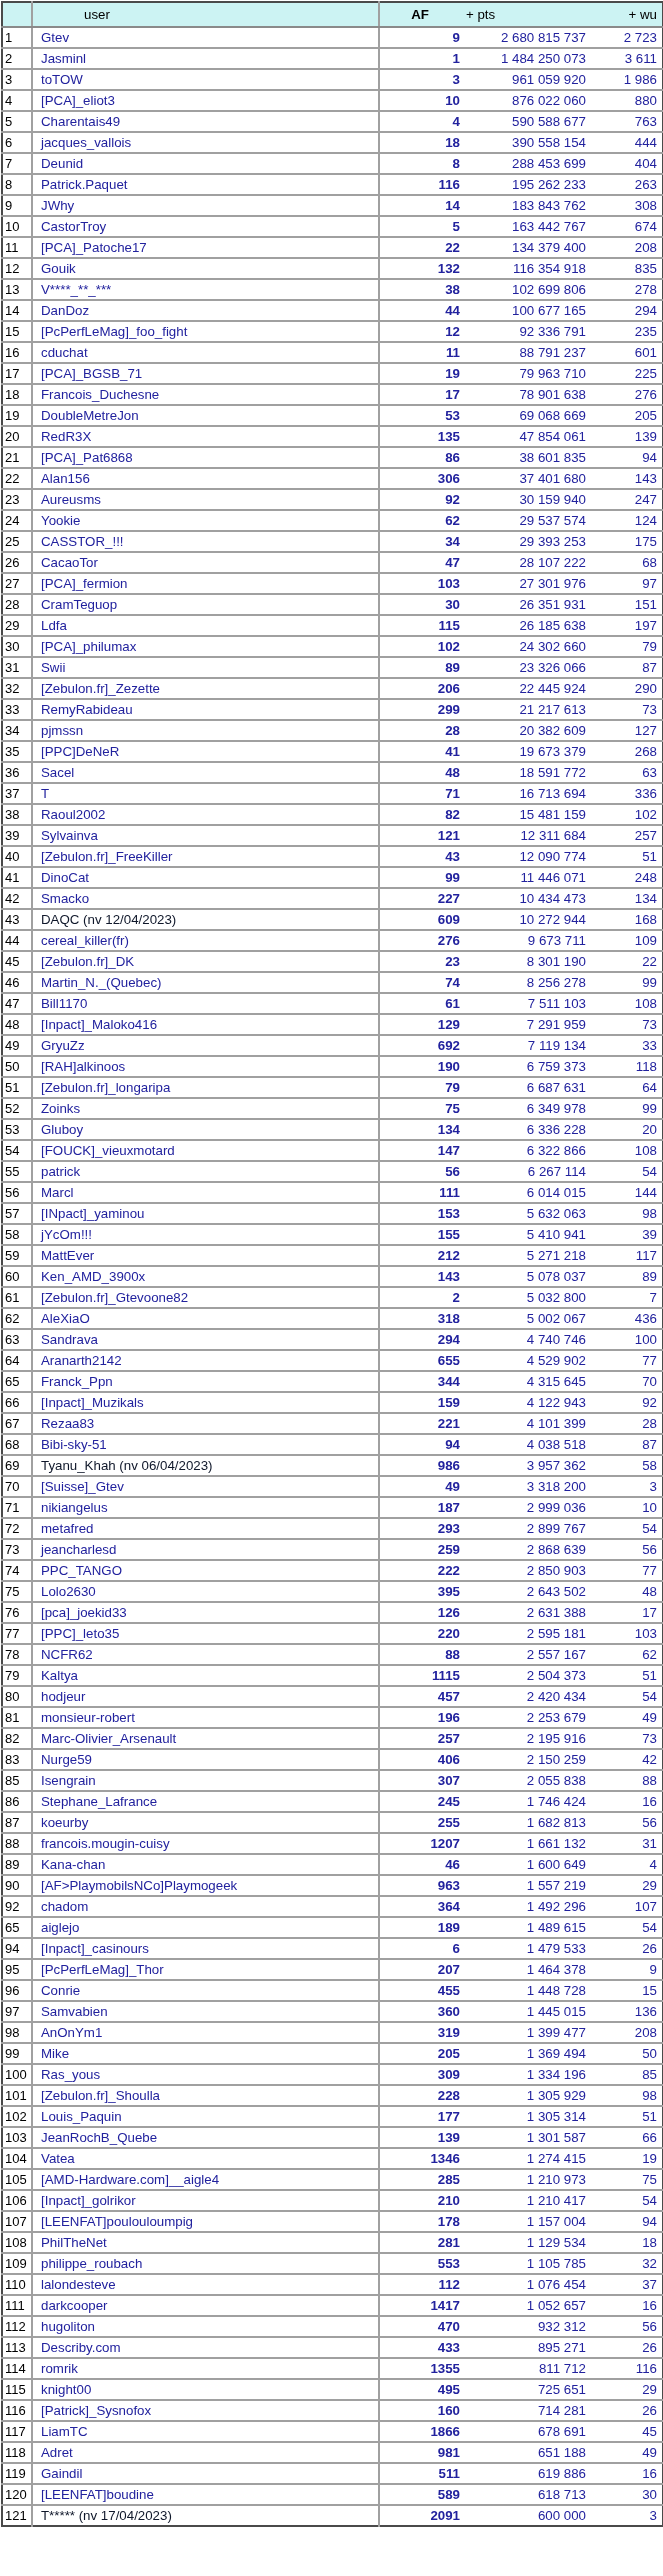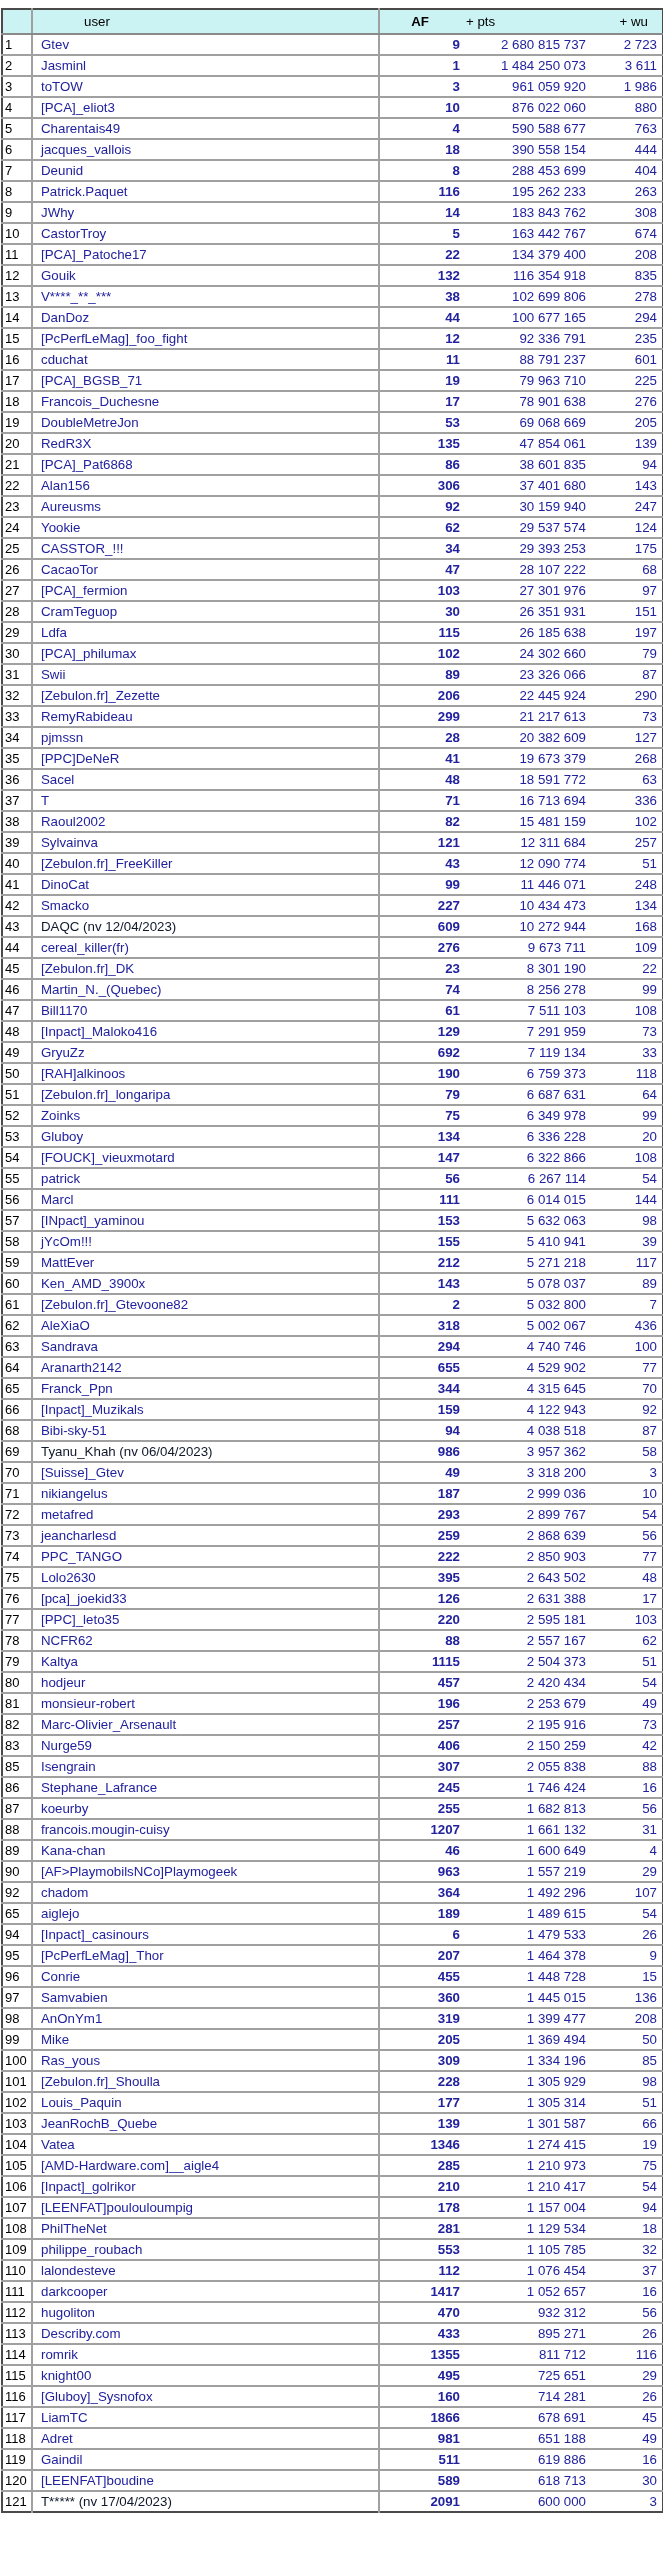--- a/index.html
+++ b/index.html
@@ -6,21 +6,21 @@
   body{
     width:663px;
     background:#ffffff;
     font-family:"Liberation Sans","DejaVu Sans",sans-serif;
   }
   table{
     width:661px;
     border-collapse:collapse;
     table-layout:fixed;
     border:2px solid #4a4a4a;
-    margin:8px 0 0 1px;
+    margin:1px 0 0 1px;
   }
   col.c-rank{width:30px;}
   col.c-user{width:347px;}
   col.c-af{width:87px;}
   col.c-pts{width:129px;}
   col.c-wu{width:68px;}
 
   thead th{
     background:#ccf3f3;
     height:23px;
@@ -29,21 +29,21 @@
     color:#000000;
     padding:0;
     border-bottom:2px solid #8a8a8a;
     white-space:nowrap;
     overflow:hidden;
   }
   thead th.rank{border-right:2px solid #a0a0a0;}
   thead th.user{text-align:left;padding-left:51px;border-right:2px solid #a0a0a0;}
   thead th.af{text-align:center;padding-right:6px;font-weight:bold;}
   thead th.pts{text-align:left;padding-right:9px;}
-  thead th.wu{text-align:right;padding-right:14px;}
+  thead th.wu{text-align:right;padding-right:5px;}
 
   tbody td{
     height:19px;
     line-height:19px;
     font-size:13.3px;
     padding:0;
     border-top:2px solid #a0a0a0;
     white-space:nowrap;
     overflow:hidden;
     background:#ffffff;
@@ -558,20 +558,27 @@
         <td class="wu">70</td>
       </tr>
       <tr>
         <td class="rank">66</td>
         <td class="user">[Inpact]_Muzikals</td>
         <td class="af">159</td>
         <td class="pts">4 122 943</td>
         <td class="wu">92</td>
       </tr>
       <tr>
+        <td class="rank">67</td>
+        <td class="user">Rezaa83</td>
+        <td class="af">221</td>
+        <td class="pts">4 101 399</td>
+        <td class="wu">28</td>
+      </tr>
+      <tr>
         <td class="rank">68</td>
         <td class="user">Bibi-sky-51</td>
         <td class="af">94</td>
         <td class="pts">4 038 518</td>
         <td class="wu">87</td>
       </tr>
       <tr>
         <td class="rank">69</td>
         <td class="user nv">Tyanu_Khah (nv 06/04/2023)</td>
         <td class="af">986</td>
@@ -881,21 +888,21 @@
       </tr>
       <tr>
         <td class="rank">115</td>
         <td class="user">knight00</td>
         <td class="af">495</td>
         <td class="pts">725 651</td>
         <td class="wu">29</td>
       </tr>
       <tr>
         <td class="rank">116</td>
-        <td class="user">[Gluboy]_Sysnofox</td>
+        <td class="user">[Patrick]_Sysnofox</td>
         <td class="af">160</td>
         <td class="pts">714 281</td>
         <td class="wu">26</td>
       </tr>
       <tr>
         <td class="rank">117</td>
         <td class="user">LiamTC</td>
         <td class="af">1866</td>
         <td class="pts">678 691</td>
         <td class="wu">45</td>

